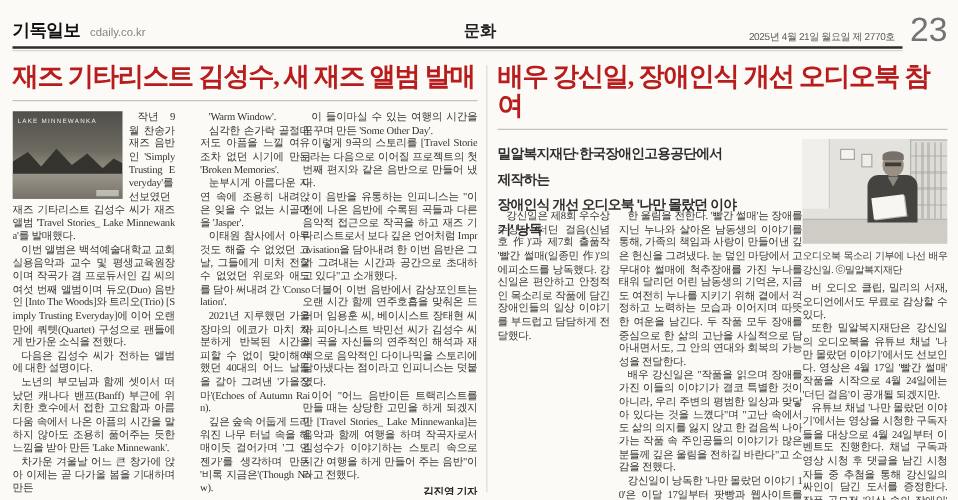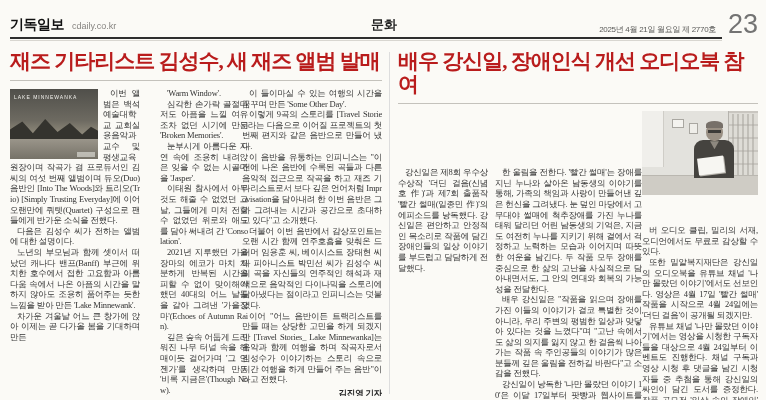--- a/index.html
+++ b/index.html
@@ -85,20 +85,21 @@
   <h1 class="headline">재즈 기타리스트 김성수, 새 재즈 앨범 발매</h1>
   <div class="abody">
 
     <div class="l-col1 coltext">
       <div class="album">
         <div class="album-mountains"></div>
         <div class="album-lake"></div>
         <span class="album-title">LAKE MINNEWANKA</span>
         <span class="album-cred"></span>
       </div>
+      <p>작년 9월 찬송가 재즈 음반인 'Simply Trusting Everyday'를 선보였던 재즈 기타리스트 김성수 씨가 재즈 앨범 'Travel Stories_ Lake Minnewanka'를 발매했다.</p>
       <p>이번 앨범은 백석예술대학교 교회실용음악과 교수 및 평생교육원장이며 작곡가 겸 프로듀서인 김 씨의 여섯 번째 앨범이며 듀오(Duo) 음반인 [Into The Woods]와 트리오(Trio) [Simply Trusting Everyday]에 이어 오랜만에 쿼텟(Quartet) 구성으로 팬들에게 반가운 소식을 전했다.</p>
       <p>다음은 김성수 씨가 전하는 앨범에 대한 설명이다.</p>
       <p>노년의 부모님과 함께 셋이서 떠났던 캐나다 밴프(Banff) 부근에 위치한 호수에서 접한 고요함과 아름다움 속에서 나온 아픔의 시간을 말하지 않아도 조용히 품어주는 듯한 느낌을 받아 만든 'Lake Minnewank'.</p>
       <p>차가운 겨울날 어느 큰 창가에 앉아 이제는 곧 다가올 봄을 기대하며 만든</p>
     </div>
 
     <div class="l-col2 coltext">
       <p>'Warm Window'.</p>
       <p>심각한 손가락 골절마저도 아픔을 느낄 여유조차 없던 시기에 만든 'Broken Memories'.</p>
       <p>눈부시게 아름다운 자연 속에 조용히 내려앉은 잊을 수 없는 시골마을 'Jasper'.</p>
@@ -118,35 +119,40 @@
       <div class="byline">김진영 기자</div>
     </div>
 
   </div>
 </article>
 
 <article class="article article-right">
   <h1 class="headline">배우 강신일, 장애인식 개선 오디오북 참여</h1>
   <div class="abody">
 
+    <div class="subheading">
+      <div>밀알복지재단·한국장애인고용공단에서 제작하는</div>
+      <div>장애인식 개선 오디오북 '나만 몰랐던 이야기' 낭독</div>
+    </div>
 
     <div class="photo-wrap">
       <div class="photo">
         <div class="ph-window"></div>
         <div class="ph-frame1"></div>
         <div class="ph-frame2"></div>
         <div class="ph-shelf"></div>
         <div class="ph-couch"></div>
         <div class="ph-body"></div>
         <div class="ph-vneck"></div>
         <div class="ph-head"></div>
         <div class="ph-hair"></div>
         <div class="ph-glasses"></div>
         <div class="ph-paper"></div>
       </div>
+      <div class="photo-caption">오디오북 목소리 기부에 나선 배우 강신일. ⓒ밀알복지재단</div>
     </div>
 
     <div class="r-col1 coltext">
       <p>강신일은 제8회 우수상 수상작 '더딘 걸음(신념호 作)'과 제7회 출품작 '빨간 썰매(일종민 作)'의 에피소드를 낭독했다. 강신일은 편안하고 안정적인 목소리로 작품에 담긴 장애인들의 일상 이야기를 부드럽고 담담하게 전달했다.</p>
 
     </div>
 
     <div class="r-col2 coltext">
       <p>한 울림을 전한다. '빨간 썰매'는 장애를 지닌 누나와 살아온 남동생의 이야기를 통해, 가족의 책임과 사랑이 만들어낸 깊은 헌신을 그려냈다. 눈 덮인 마당에서 고무대야 썰매에 척추장애를 가진 누나를 태워 달리던 어린 남동생의 기억은, 지금도 여전히 누나를 지키기 위해 곁에서 걱정하고 노력하는 모습과 이어지며 따뜻한 여운을 남긴다. 두 작품 모두 장애를 중심으로 한 삶의 고난을 사실적으로 담아내면서도, 그 안의 연대와 회복의 가능성을 전달한다.</p>
       <p>배우 강신일은 "작품을 읽으며 장애를 가진 이들의 이야기가 결코 특별한 것이 아니라, 우리 주변의 평범한 일상과 맞닿아 있다는 것을 느꼈다"며 "고난 속에서도 삶의 의지를 잃지 않고 한 걸음씩 나아가는 작품 속 주인공들의 이야기가 많은 분들께 깊은 울림을 전하길 바란다"고 소감을 전했다.</p>

